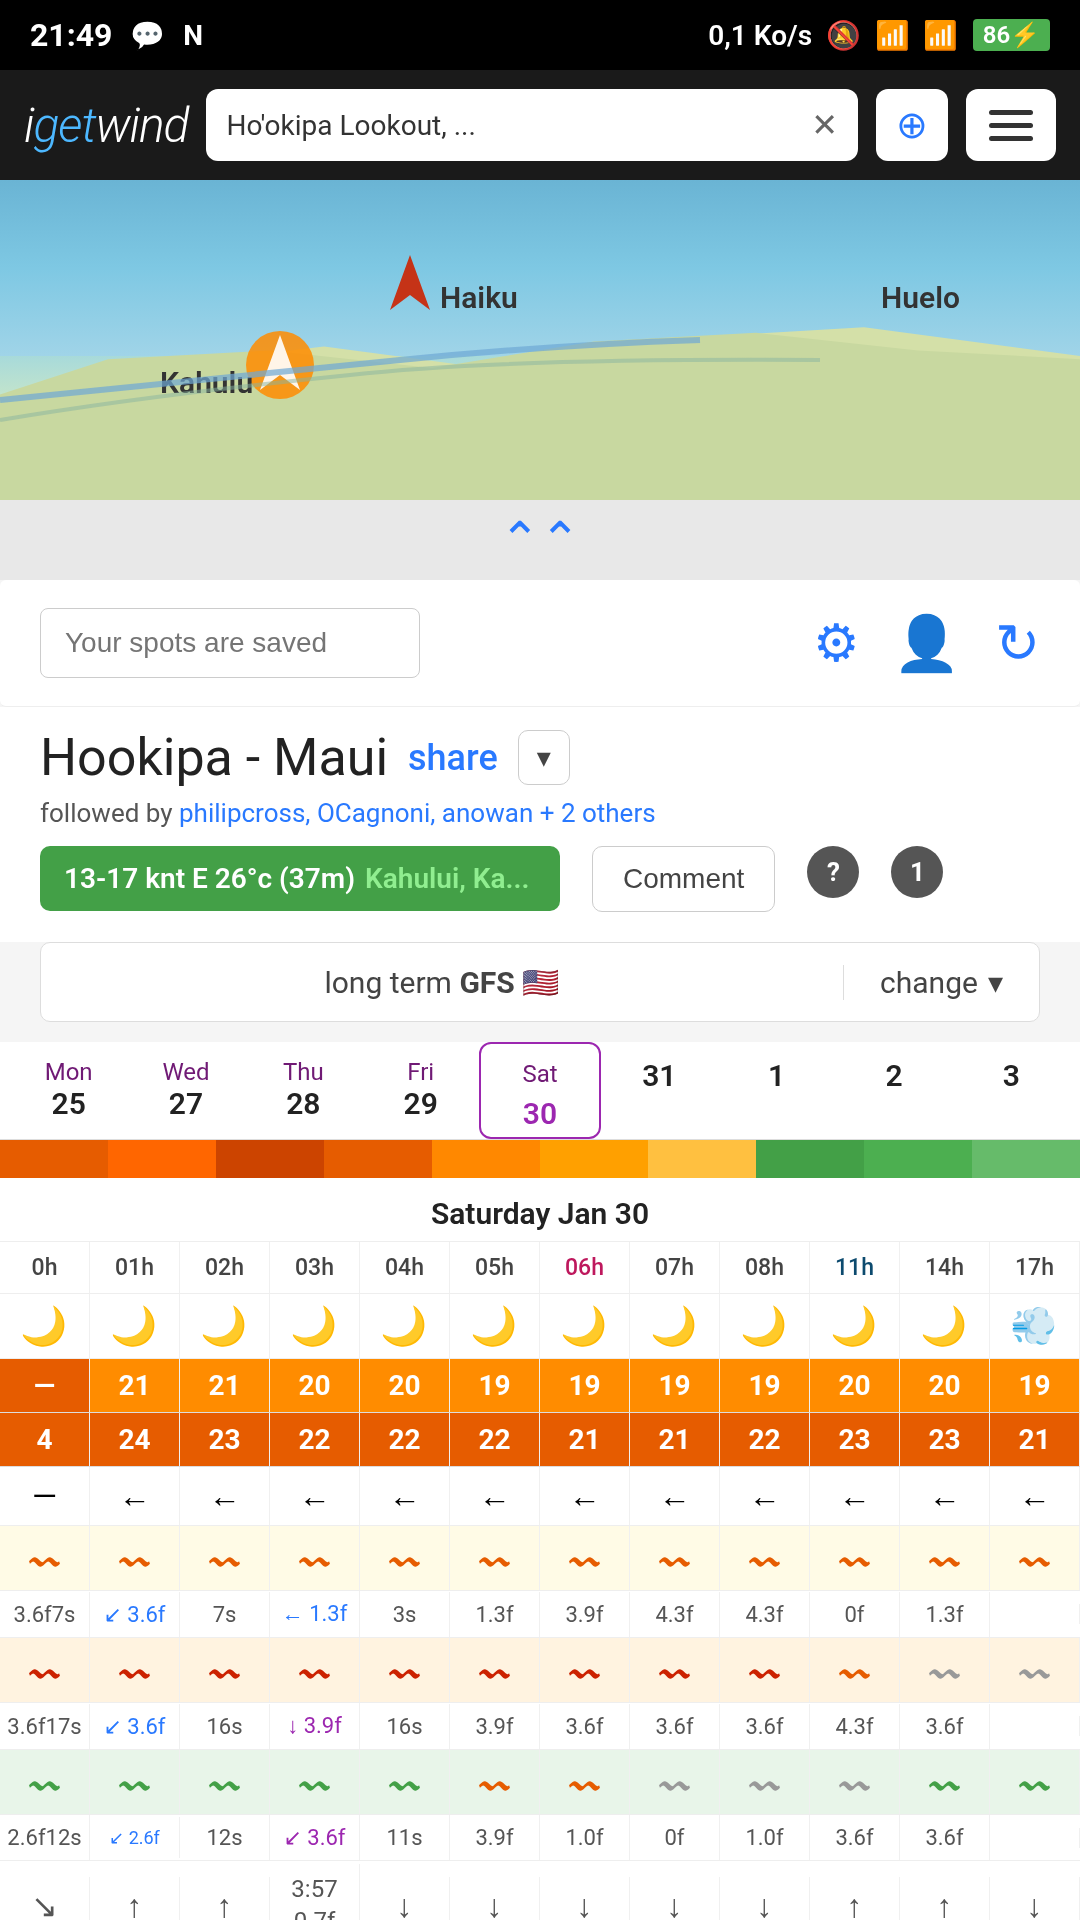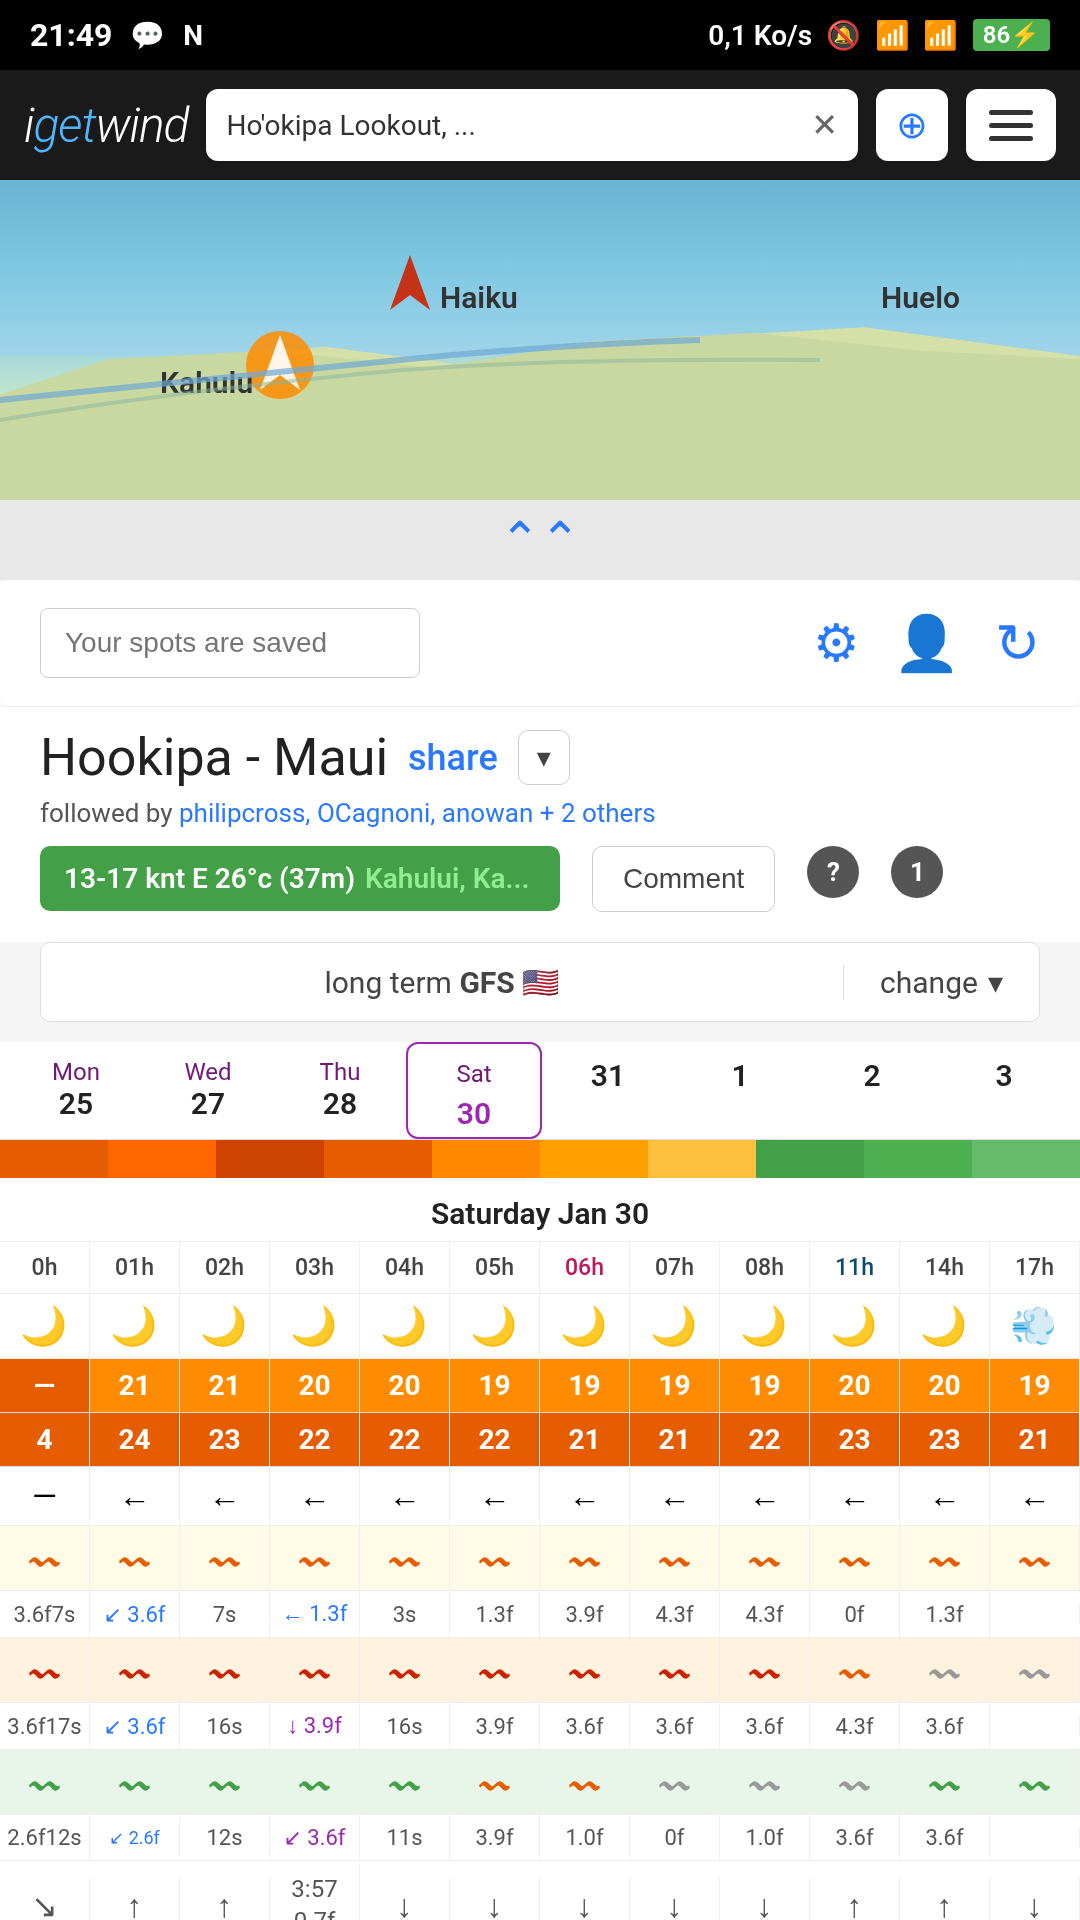--- a/index.html
+++ b/index.html
@@ -506,20 +506,24 @@
     <div class="cal-day">
       <span class="cal-day-name">Wed</span>
       <span class="cal-day-num">27</span>
     </div>
 
     <div class="cal-day">
       <span class="cal-day-name">Thu</span>
       <span class="cal-day-num">28</span>
     </div>
 
+    <div class="cal-day">
+      <span class="cal-day-name">Fri</span>
+      <span class="cal-day-num">29</span>
+    </div>
 
     <div class="cal-day selected" style="border: 2.5px solid #9c27b0; border-radius:12px;">
       <span class="cal-day-name">Sat</span>
       <span class="cal-day-num" style="color:#9c27b0;">30</span>
     </div>
 
     <div class="cal-day">
       <span class="cal-day-name"></span>
       <span class="cal-day-num">31</span>
     </div>

